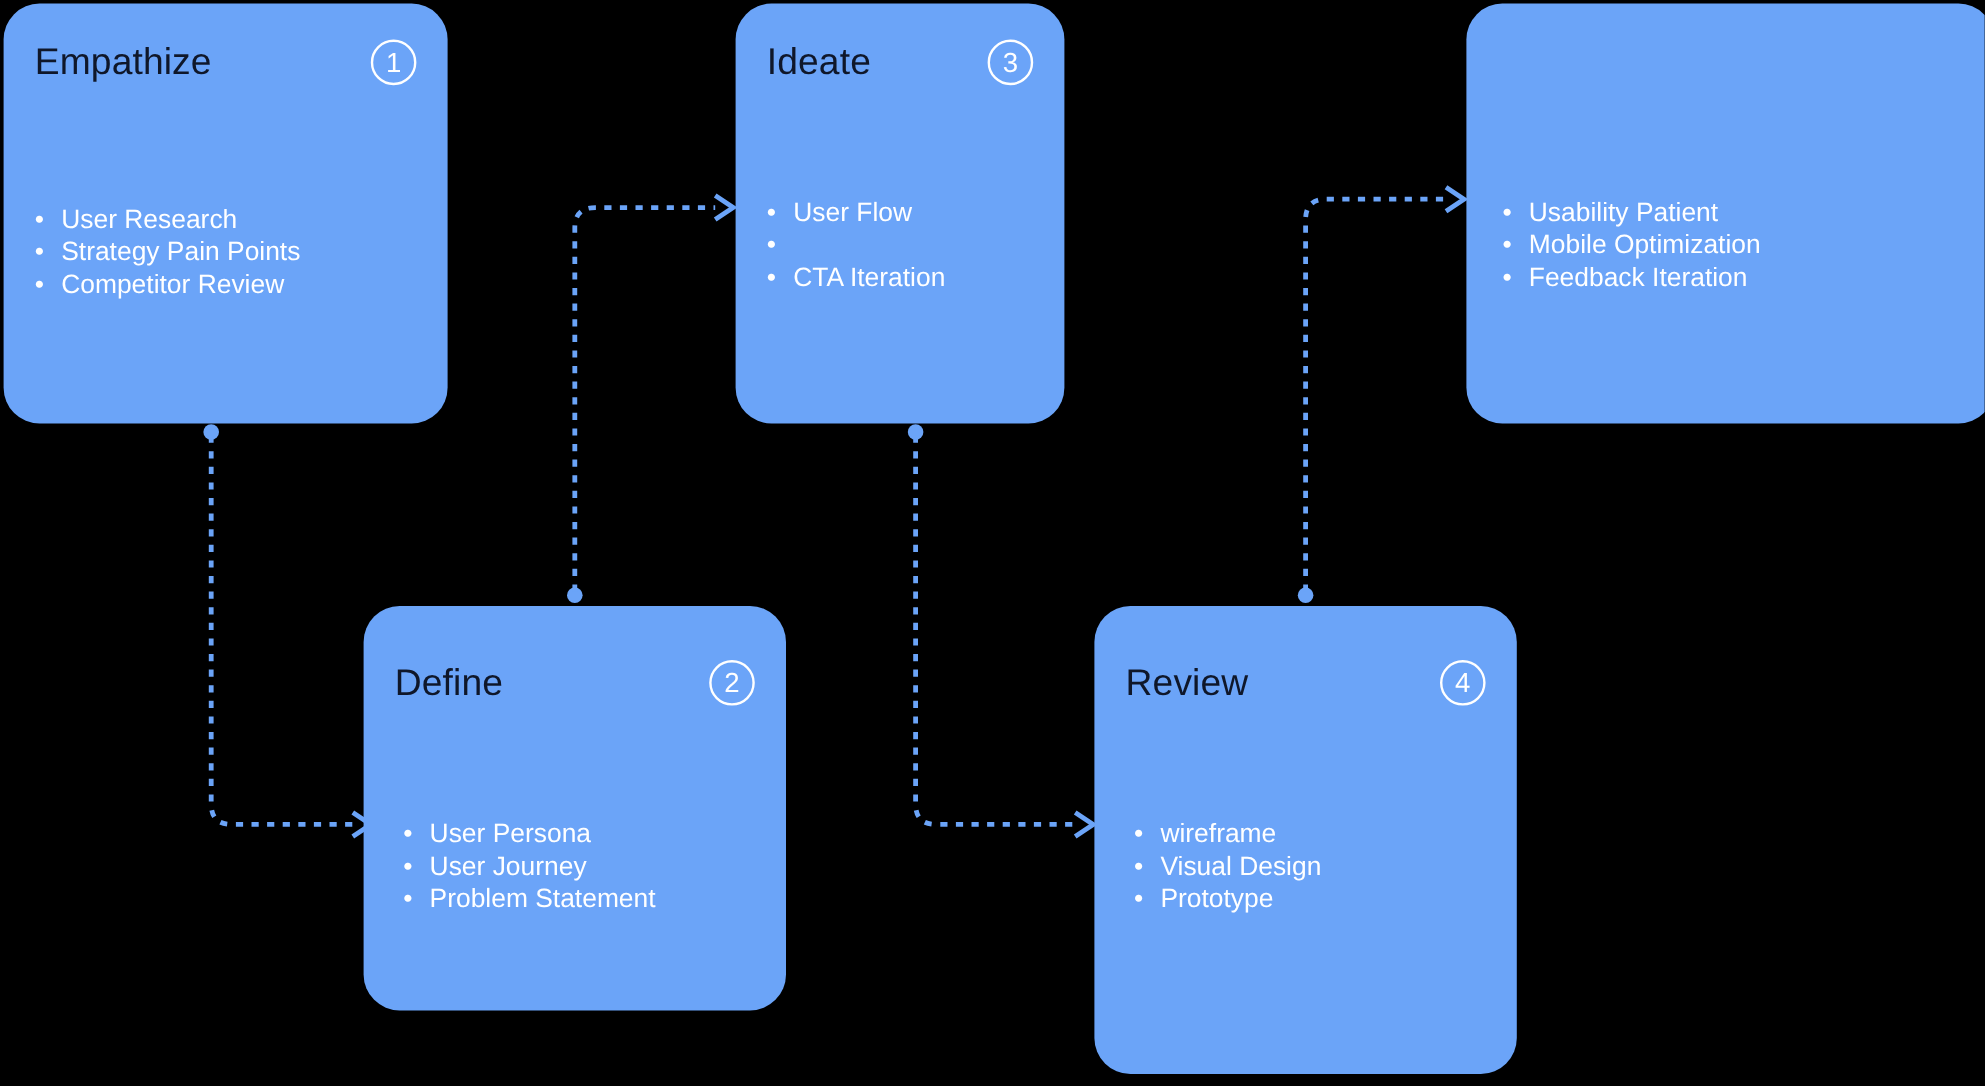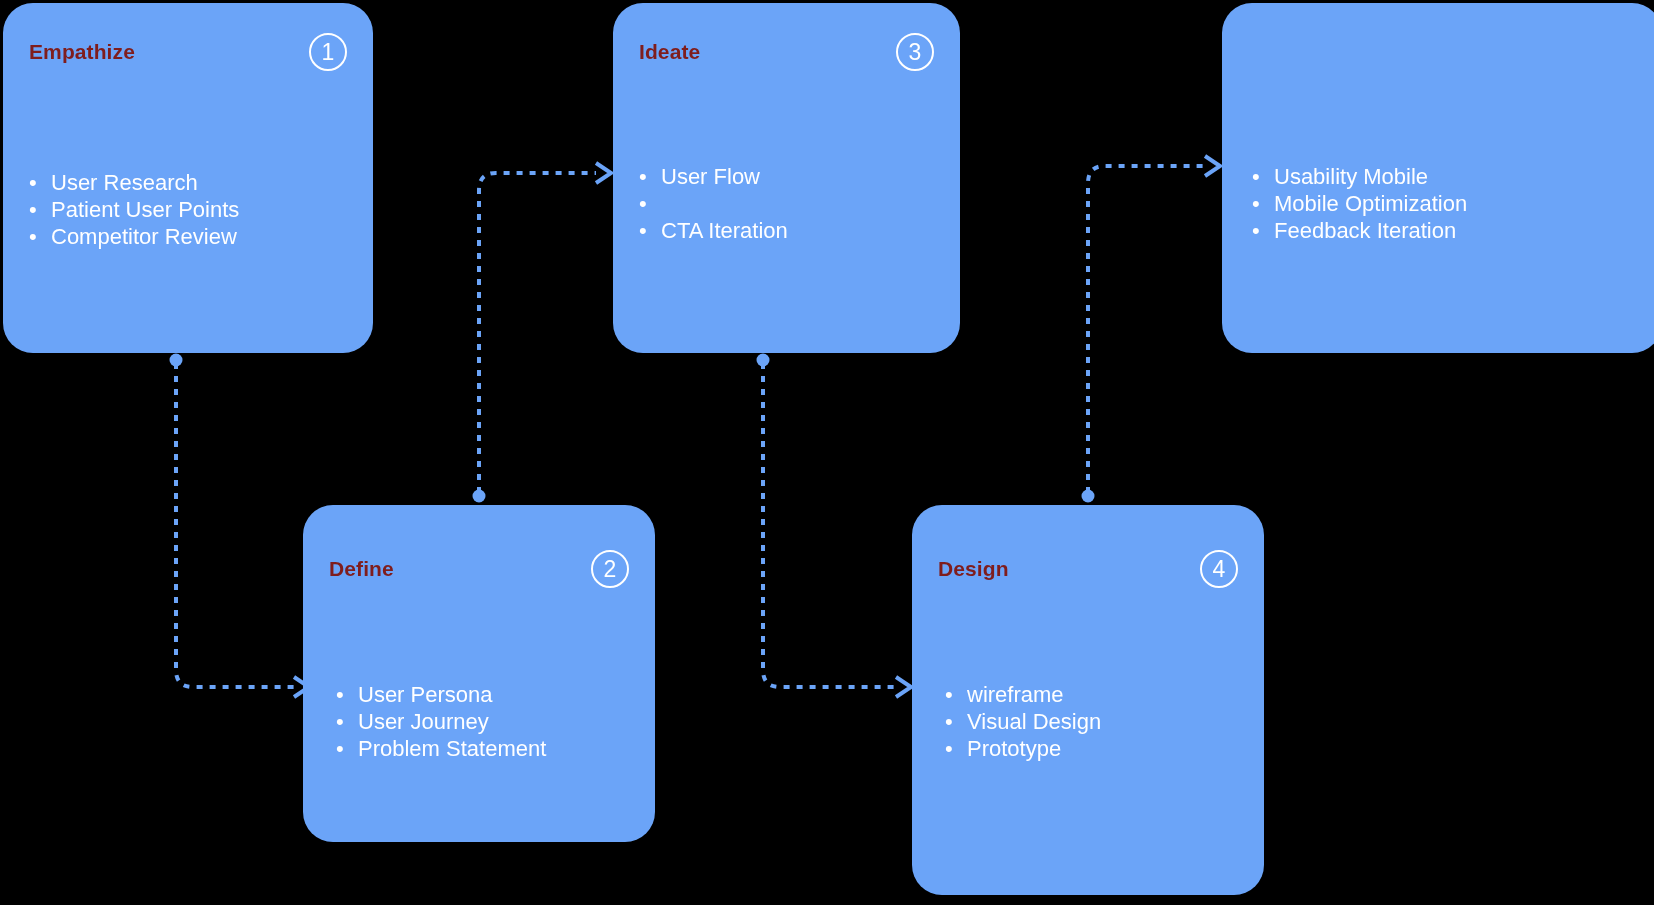--- a/index.html
+++ b/index.html
@@ -26,23 +26,23 @@
     position: absolute;
     left: 26px;
     right: 26px;
     top: 26px;
     height: 46px;
     display: flex;
     align-items: center;
     justify-content: space-between;
   }
   .card-title {
-    font-size: 21px;
-    font-weight: 700;
-    color: #7f1d1d;
+    font-size: 31px;
+    font-weight: 400;
+    color: #0f172a;
     letter-spacing: 0.1px;
     white-space: nowrap;
   }
   .step-badge {
     width: 38px;
     height: 38px;
     border: 2px solid #ffffff;
     border-radius: 50%;
     display: flex;
     align-items: center;
@@ -123,30 +123,30 @@
       <span class="card-title">Empathize</span>
       <span class="step-badge">1</span>
     </div>
     <ul class="bullet-list" style="top:166px;">
       <li>
         <span class="bullet-dot">•</span>
         <span>User Research</span>
       </li>
       <li>
         <span class="bullet-dot">•</span>
-        <span>Patient User Points</span>
+        <span>Strategy Pain Points</span>
       </li>
       <li>
         <span class="bullet-dot">•</span>
         <span>Competitor Review</span>
       </li>
     </ul>
   </div>
 
-  <div class="card" style="left:613px; top:3px; width:347px; height:350px;">
+  <div class="card" style="left:613px; top:3px; width:274px; height:350px;">
     <div class="card-header">
       <span class="card-title">Ideate</span>
       <span class="step-badge">3</span>
     </div>
     <ul class="bullet-list" style="top:160px;">
       <li>
         <span class="bullet-dot">•</span>
         <span>User Flow</span>
       </li>
       <li>
@@ -156,21 +156,21 @@
         <span class="bullet-dot">•</span>
         <span>CTA Iteration</span>
       </li>
     </ul>
   </div>
 
   <div class="card" style="left:1222px; top:3px; width:440px; height:350px;">
     <ul class="bullet-list" style="top:160px; left:30px;">
       <li>
         <span class="bullet-dot">•</span>
-        <span>Usability Mobile</span>
+        <span>Usability Patient</span>
       </li>
       <li>
         <span class="bullet-dot">•</span>
         <span>Mobile Optimization</span>
       </li>
       <li>
         <span class="bullet-dot">•</span>
         <span>Feedback Iteration</span>
       </li>
     </ul>
@@ -192,21 +192,21 @@
       </li>
       <li>
         <span class="bullet-dot">•</span>
         <span>Problem Statement</span>
       </li>
     </ul>
   </div>
 
   <div class="card" style="left:912px; top:505px; width:352px; height:390px;">
     <div class="card-header" style="top:41px;">
-      <span class="card-title">Design</span>
+      <span class="card-title">Review</span>
       <span class="step-badge">4</span>
     </div>
     <ul class="bullet-list" style="top:176px; left:33px;">
       <li>
         <span class="bullet-dot">•</span>
         <span>wireframe</span>
       </li>
       <li>
         <span class="bullet-dot">•</span>
         <span>Visual Design</span>

